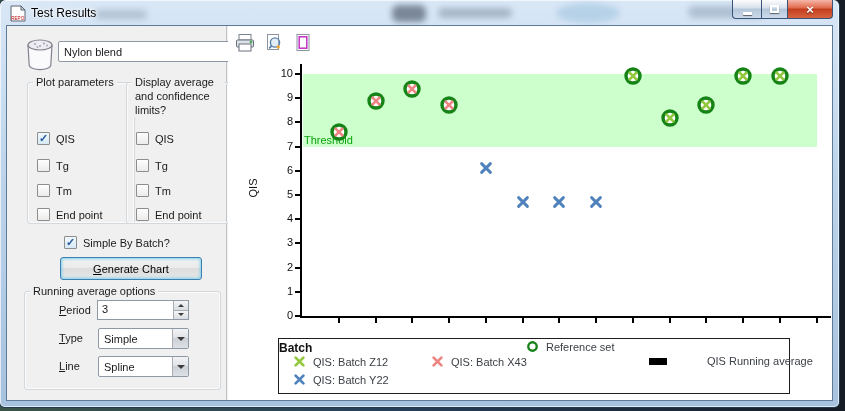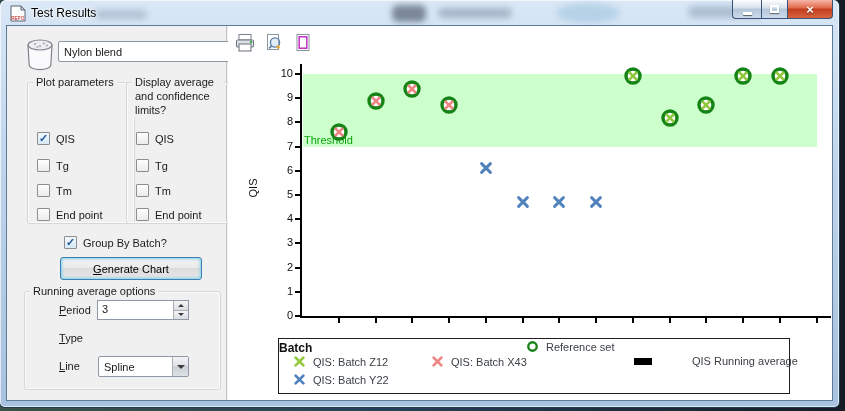--- a/index.html
+++ b/index.html
@@ -190,21 +190,21 @@
               <span>Tm</span>
             </div>
             <div class="cb-row" style="top: 125px; left: 9px;">
               <span class="cb "></span>
               <span>End point</span>
             </div>
           </div>
 
         <div class="gbb-row">
           <span class="cb checked" id="gbb-cb">✓</span>
-          <span>Group By Batch?</span>
+          <span>Simple By Batch?</span>
         </div>
 
         <div class="gen-btn">
           <span><u>G</u>enerate Chart</span>
         </div>
 
         <div class="groupbox gb3">
           <span class="gb-label">Running average options</span>
 
           <span class="ra-label" style="left:34px; top:12px;"><u>P</u>eriod</span>
@@ -214,20 +214,26 @@
               <span class="spin-up">
                   <span class="tri-up"></span>
                 </span>
               <span class="spin-down">
                   <span class="tri-dn"></span>
                 </span>
             </span>
           </div>
 
           <span class="ra-label" style="left:34px; top:40px;"><u>T</u>ype</span>
+          <div class="combo" style="left:73px; top:36px; width:91px;">
+            <span class="combo-value">Simple</span>
+            <span class="combo-btn">
+                <span class="arrow-down"></span>
+              </span>
+          </div>
 
           <span class="ra-label" style="left:34px; top:68px;"><u>L</u>ine</span>
           <div class="combo" style="left:73px; top:64px; width:91px;">
             <span class="combo-value">Spline</span>
             <span class="combo-btn">
                 <span class="arrow-down"></span>
               </span>
           </div>
         </div>
       </div>
@@ -283,21 +289,21 @@
             <span>QIS: Batch X43</span>
           </div>
           <div class="lg-entry" style="left: 247px; top: 1px;">
             <span style="display:flex;align-items:center;">
               <svg width="13" height="13" viewBox="0 0 20 20">
                 <circle cx="10" cy="10" r="6.5" fill="none" stroke="#168316" stroke-width="3.6"></circle>
               </svg>
             </span>
             <span>Reference set</span>
           </div>
-          <div class="lg-entry" style="left: 355px; top: 16px; gap: 40px;">
+          <div class="lg-entry" style="left: 370px; top: 16px; gap: 40px;">
             <span style="display:flex;align-items:center;">
               <svg width="18" height="9" viewBox="0 0 18 9">
                 <rect x="0" y="1" width="18" height="7" fill="#000000"></rect>
               </svg>
             </span>
             <span>QIS Running average</span>
           </div>
           <div class="lg-entry" style="left: 14px; top: 34px;">
             <span style="display:flex;align-items:center;">
               <svg width="13" height="13" viewBox="0 0 20 20">

